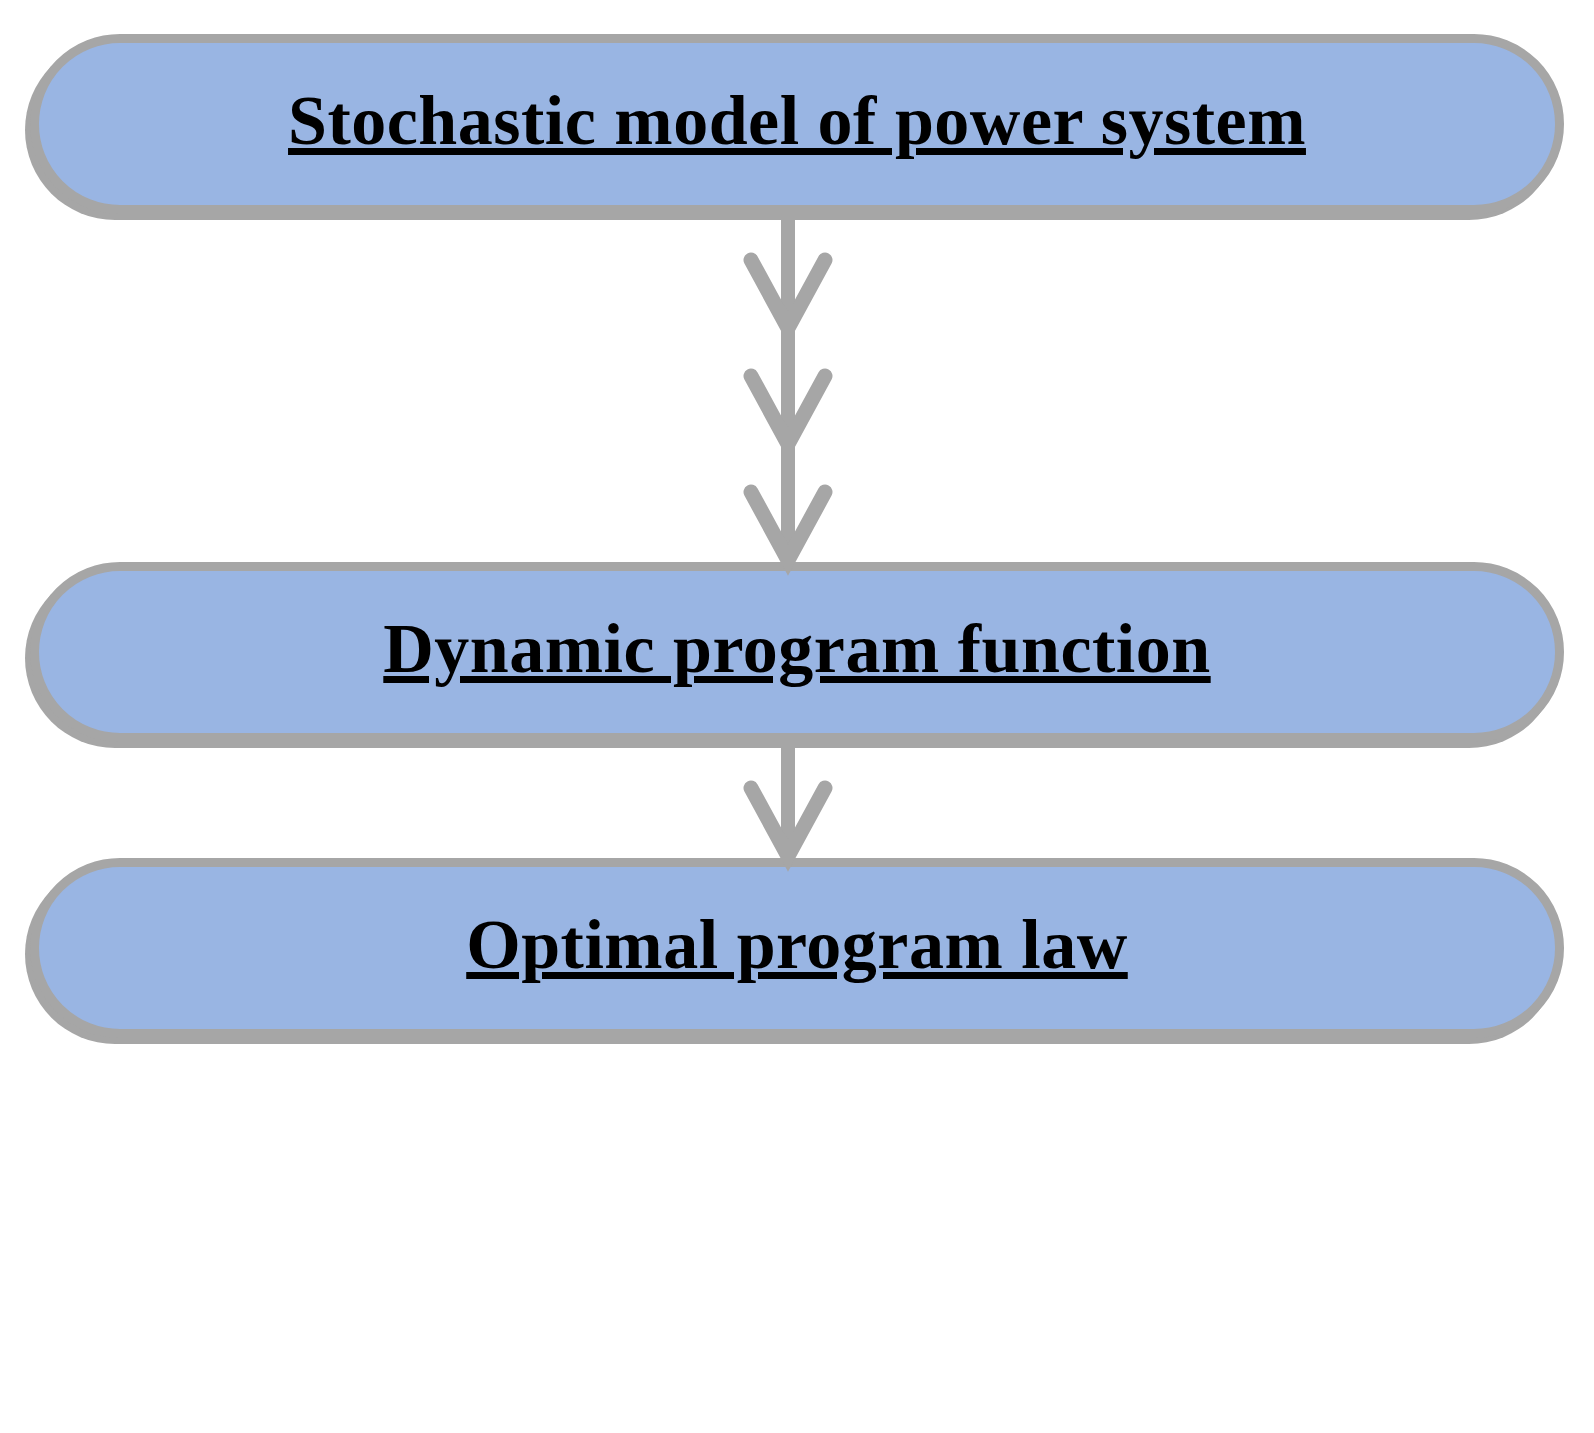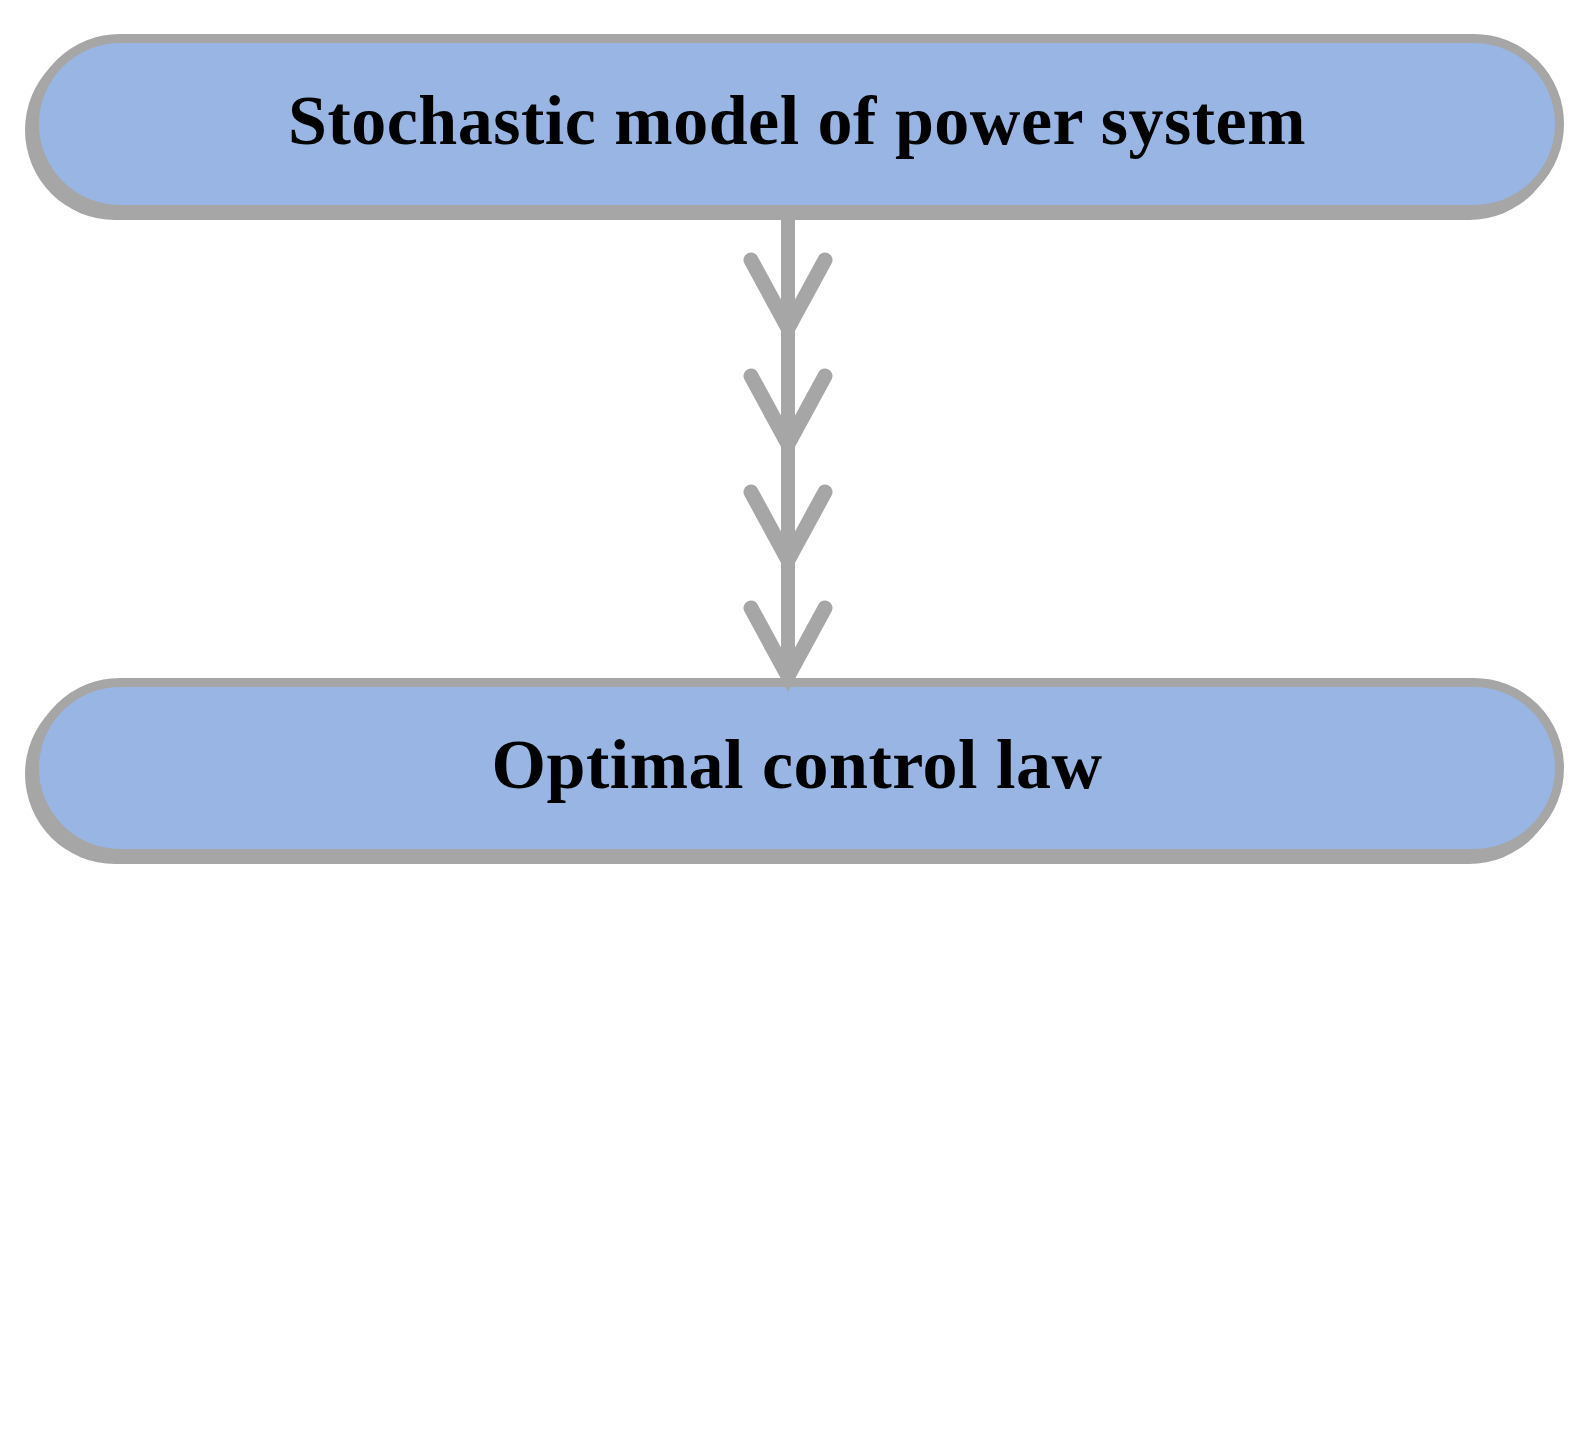--- a/index.html
+++ b/index.html
@@ -25,20 +25,21 @@
     width: 1534px;
     height: 180px;
     flex: 0 0 180px;
     background: var(--fill);
     border: 9px solid var(--gray);
     border-radius: 90px;
     box-shadow: -5px 6px 0 0 var(--gray);
     display: flex;
     align-items: center;
     justify-content: center;
+    text-decoration: underline;
   }
   .node-label {
     font-family: "Liberation Serif", "DejaVu Serif", serif;
     font-weight: bold;
     font-size: 70px;
     line-height: 1;
     color: var(--text);
     white-space: pre;
     letter-spacing: 0.5px;
     padding-bottom: 6px;
@@ -93,25 +94,28 @@
   </div>
 
 
   <div class="arrow-wrap">
     <svg class="arrow" viewBox="0 0 120 116" xmlns="http://www.w3.org/2000/svg">
       <line x1="60" y1="-4" x2="60" y2="100"></line>
       <polyline points="23,46 60,114 97,46"></polyline>
     </svg>
   </div>
 
+  <div class="node">
+    <span class="node-label">Dynamic program function</span>
+  </div>
 
   <div class="arrow-wrap">
     <svg class="arrow" viewBox="0 0 120 116" xmlns="http://www.w3.org/2000/svg">
       <line x1="60" y1="-4" x2="60" y2="100"></line>
       <polyline points="23,46 60,114 97,46"></polyline>
     </svg>
   </div>
 
   <div class="node">
-    <span class="node-label">Optimal control law</span>
+    <span class="node-label">Optimal program law</span>
   </div>
 
 </div>
 
 </body></html>

